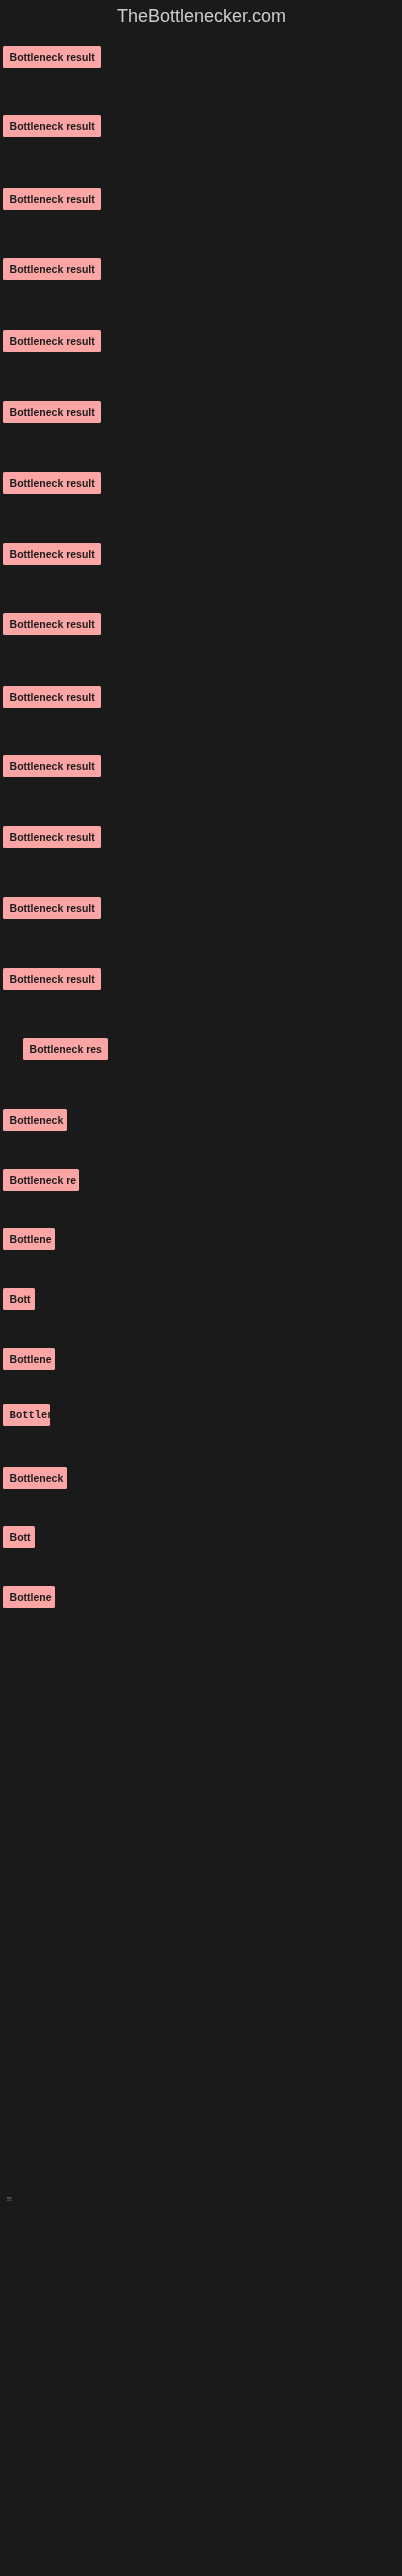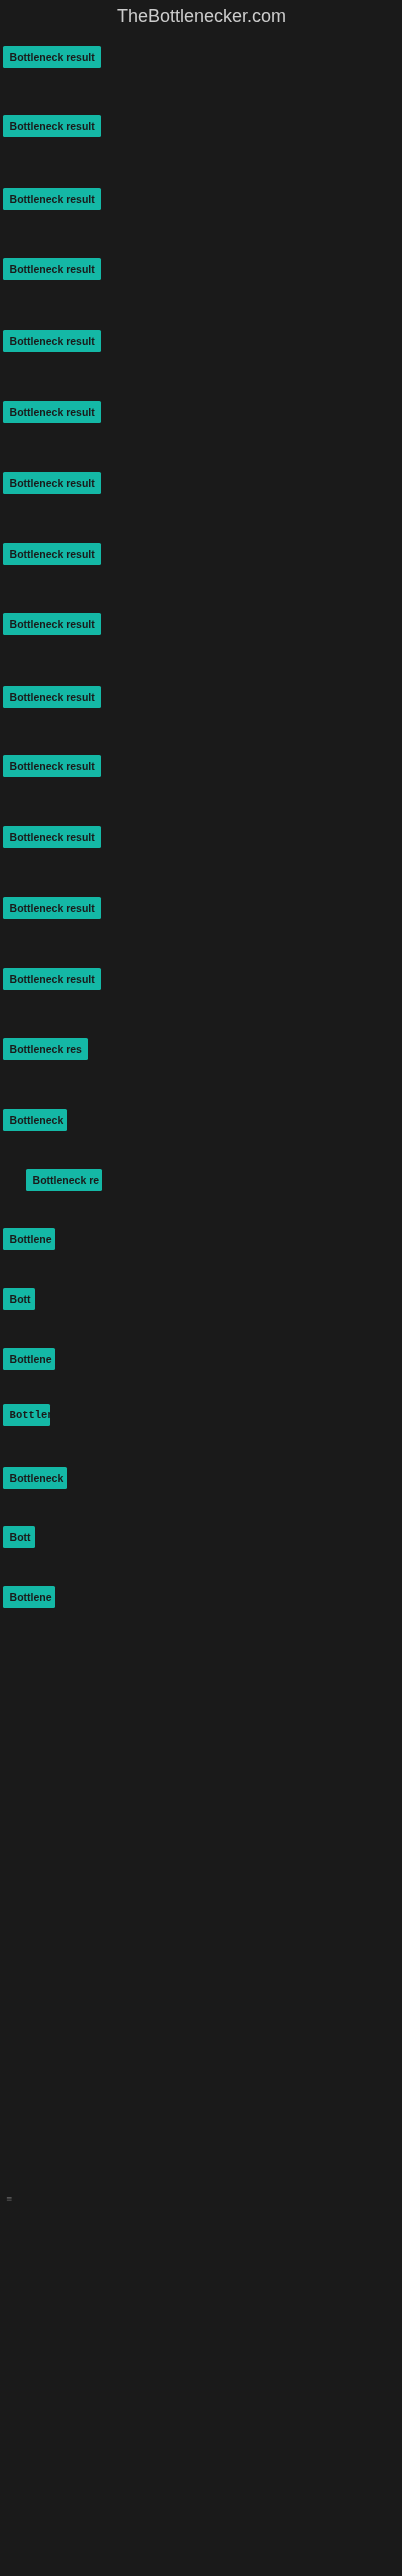--- a/index.html
+++ b/index.html
@@ -17,21 +17,21 @@
     }
 
     .site-header {
       text-align: center;
       padding: 6.4px 0 9.7px 0;
       color: #cccccc;
       font-size: 18px;
     }
 
     .bottleneck-badge {
-      background-color: #14b8a6;
+      background-color: #fca5a5;
       color: #1a1a1a;
       font-size: 10.5px;
       font-weight: bold;
       padding: 4.8px 6.4px;
       white-space: nowrap;
       overflow: hidden;
       border-radius: 1.6px;
       margin-left: 3.2px;
     }
 
@@ -57,23 +57,23 @@
     <div style="position: absolute; top: 330px; left: 0px; right: 0px;"><span class="bottleneck-badge" style="max-width: 105px; display: inline-block; overflow: hidden;">Bottleneck result</span></div>
     <div style="position: absolute; top: 401px; left: 0px; right: 0px;"><span class="bottleneck-badge" style="max-width: 105px; display: inline-block; overflow: hidden;">Bottleneck result</span></div>
     <div style="position: absolute; top: 472px; left: 0px; right: 0px;"><span class="bottleneck-badge" style="max-width: 105px; display: inline-block; overflow: hidden;">Bottleneck result</span></div>
     <div style="position: absolute; top: 543px; left: 0px; right: 0px;"><span class="bottleneck-badge" style="max-width: 105px; display: inline-block; overflow: hidden;">Bottleneck result</span></div>
     <div style="position: absolute; top: 613px; left: 0px; right: 0px;"><span class="bottleneck-badge" style="max-width: 105px; display: inline-block; overflow: hidden;">Bottleneck result</span></div>
     <div style="position: absolute; top: 686px; left: 0px; right: 0px;"><span class="bottleneck-badge" style="max-width: 105px; display: inline-block; overflow: hidden;">Bottleneck result</span></div>
     <div style="position: absolute; top: 755px; left: 0px; right: 0px;"><span class="bottleneck-badge" style="max-width: 105px; display: inline-block; overflow: hidden;">Bottleneck result</span></div>
     <div style="position: absolute; top: 826px; left: 0px; right: 0px;"><span class="bottleneck-badge" style="max-width: 105px; display: inline-block; overflow: hidden;">Bottleneck result</span></div>
     <div style="position: absolute; top: 897px; left: 0px; right: 0px;"><span class="bottleneck-badge" style="max-width: 105px; display: inline-block; overflow: hidden;">Bottleneck result</span></div>
     <div style="position: absolute; top: 968px; left: 0px; right: 0px;"><span class="bottleneck-badge" style="max-width: 105px; display: inline-block; overflow: hidden;">Bottleneck result</span></div>
-    <div style="position: absolute; top: 1038px; left: 0px; right: 0px;"><span class="bottleneck-badge" style="max-width: 89px; display: inline-block; overflow: hidden;">Bottleneck res</span></div>
+    <div style="position: absolute; top: 1038px; left: 0px; right: 0px; padding-left: 20px;"><span class="bottleneck-badge" style="max-width: 89px; display: inline-block; overflow: hidden;">Bottleneck res</span></div>
     <div style="position: absolute; top: 1109px; left: 0px; right: 0px;"><span class="bottleneck-badge" style="max-width: 64px; display: inline-block; overflow: hidden;">Bottleneck</span></div>
-    <div style="position: absolute; top: 1169px; left: 0px; right: 0px; margin-left: 23px;"><span class="bottleneck-badge" style="max-width: 76px; display: inline-block; overflow: hidden;">Bottleneck re</span></div>
+    <div style="position: absolute; top: 1169px; left: 0px; right: 0px;"><span class="bottleneck-badge" style="max-width: 76px; display: inline-block; overflow: hidden;">Bottleneck re</span></div>
     <div style="position: absolute; top: 1228px; left: 0px; right: 0px;"><span class="bottleneck-badge" style="max-width: 52px; display: inline-block; overflow: hidden;">Bottlene</span></div>
     <div style="position: absolute; top: 1288px; left: 0px; right: 0px;"><span class="bottleneck-badge" style="max-width: 32px; display: inline-block; overflow: hidden;">Bott</span></div>
     <div style="position: absolute; top: 1348px; left: 0px; right: 0px;"><span class="bottleneck-badge" style="max-width: 52px; display: inline-block; overflow: hidden;">Bottlene</span></div>
     <div style="position: absolute; top: 1404px; left: 0px; right: 0px; font-family: Liberation Mono, monospace;"><span class="bottleneck-badge" style="max-width: 47px; display: inline-block; overflow: hidden;">Bottlen</span></div>
     <div style="position: absolute; top: 1467px; left: 0px; right: 0px;"><span class="bottleneck-badge" style="max-width: 64px; display: inline-block; overflow: hidden;">Bottleneck</span></div>
     <div style="position: absolute; top: 1526px; left: 0px; right: 0px;"><span class="bottleneck-badge" style="max-width: 32px; display: inline-block; overflow: hidden;">Bott</span></div>
     <div style="position: absolute; top: 1586px; left: 0px; right: 0px;"><span class="bottleneck-badge" style="max-width: 52px; display: inline-block; overflow: hidden;">Bottlene</span></div>
   </div>
 
 <div class="small-mark" style="position:absolute; top:2190px; left:3.2px;">≡</div>

